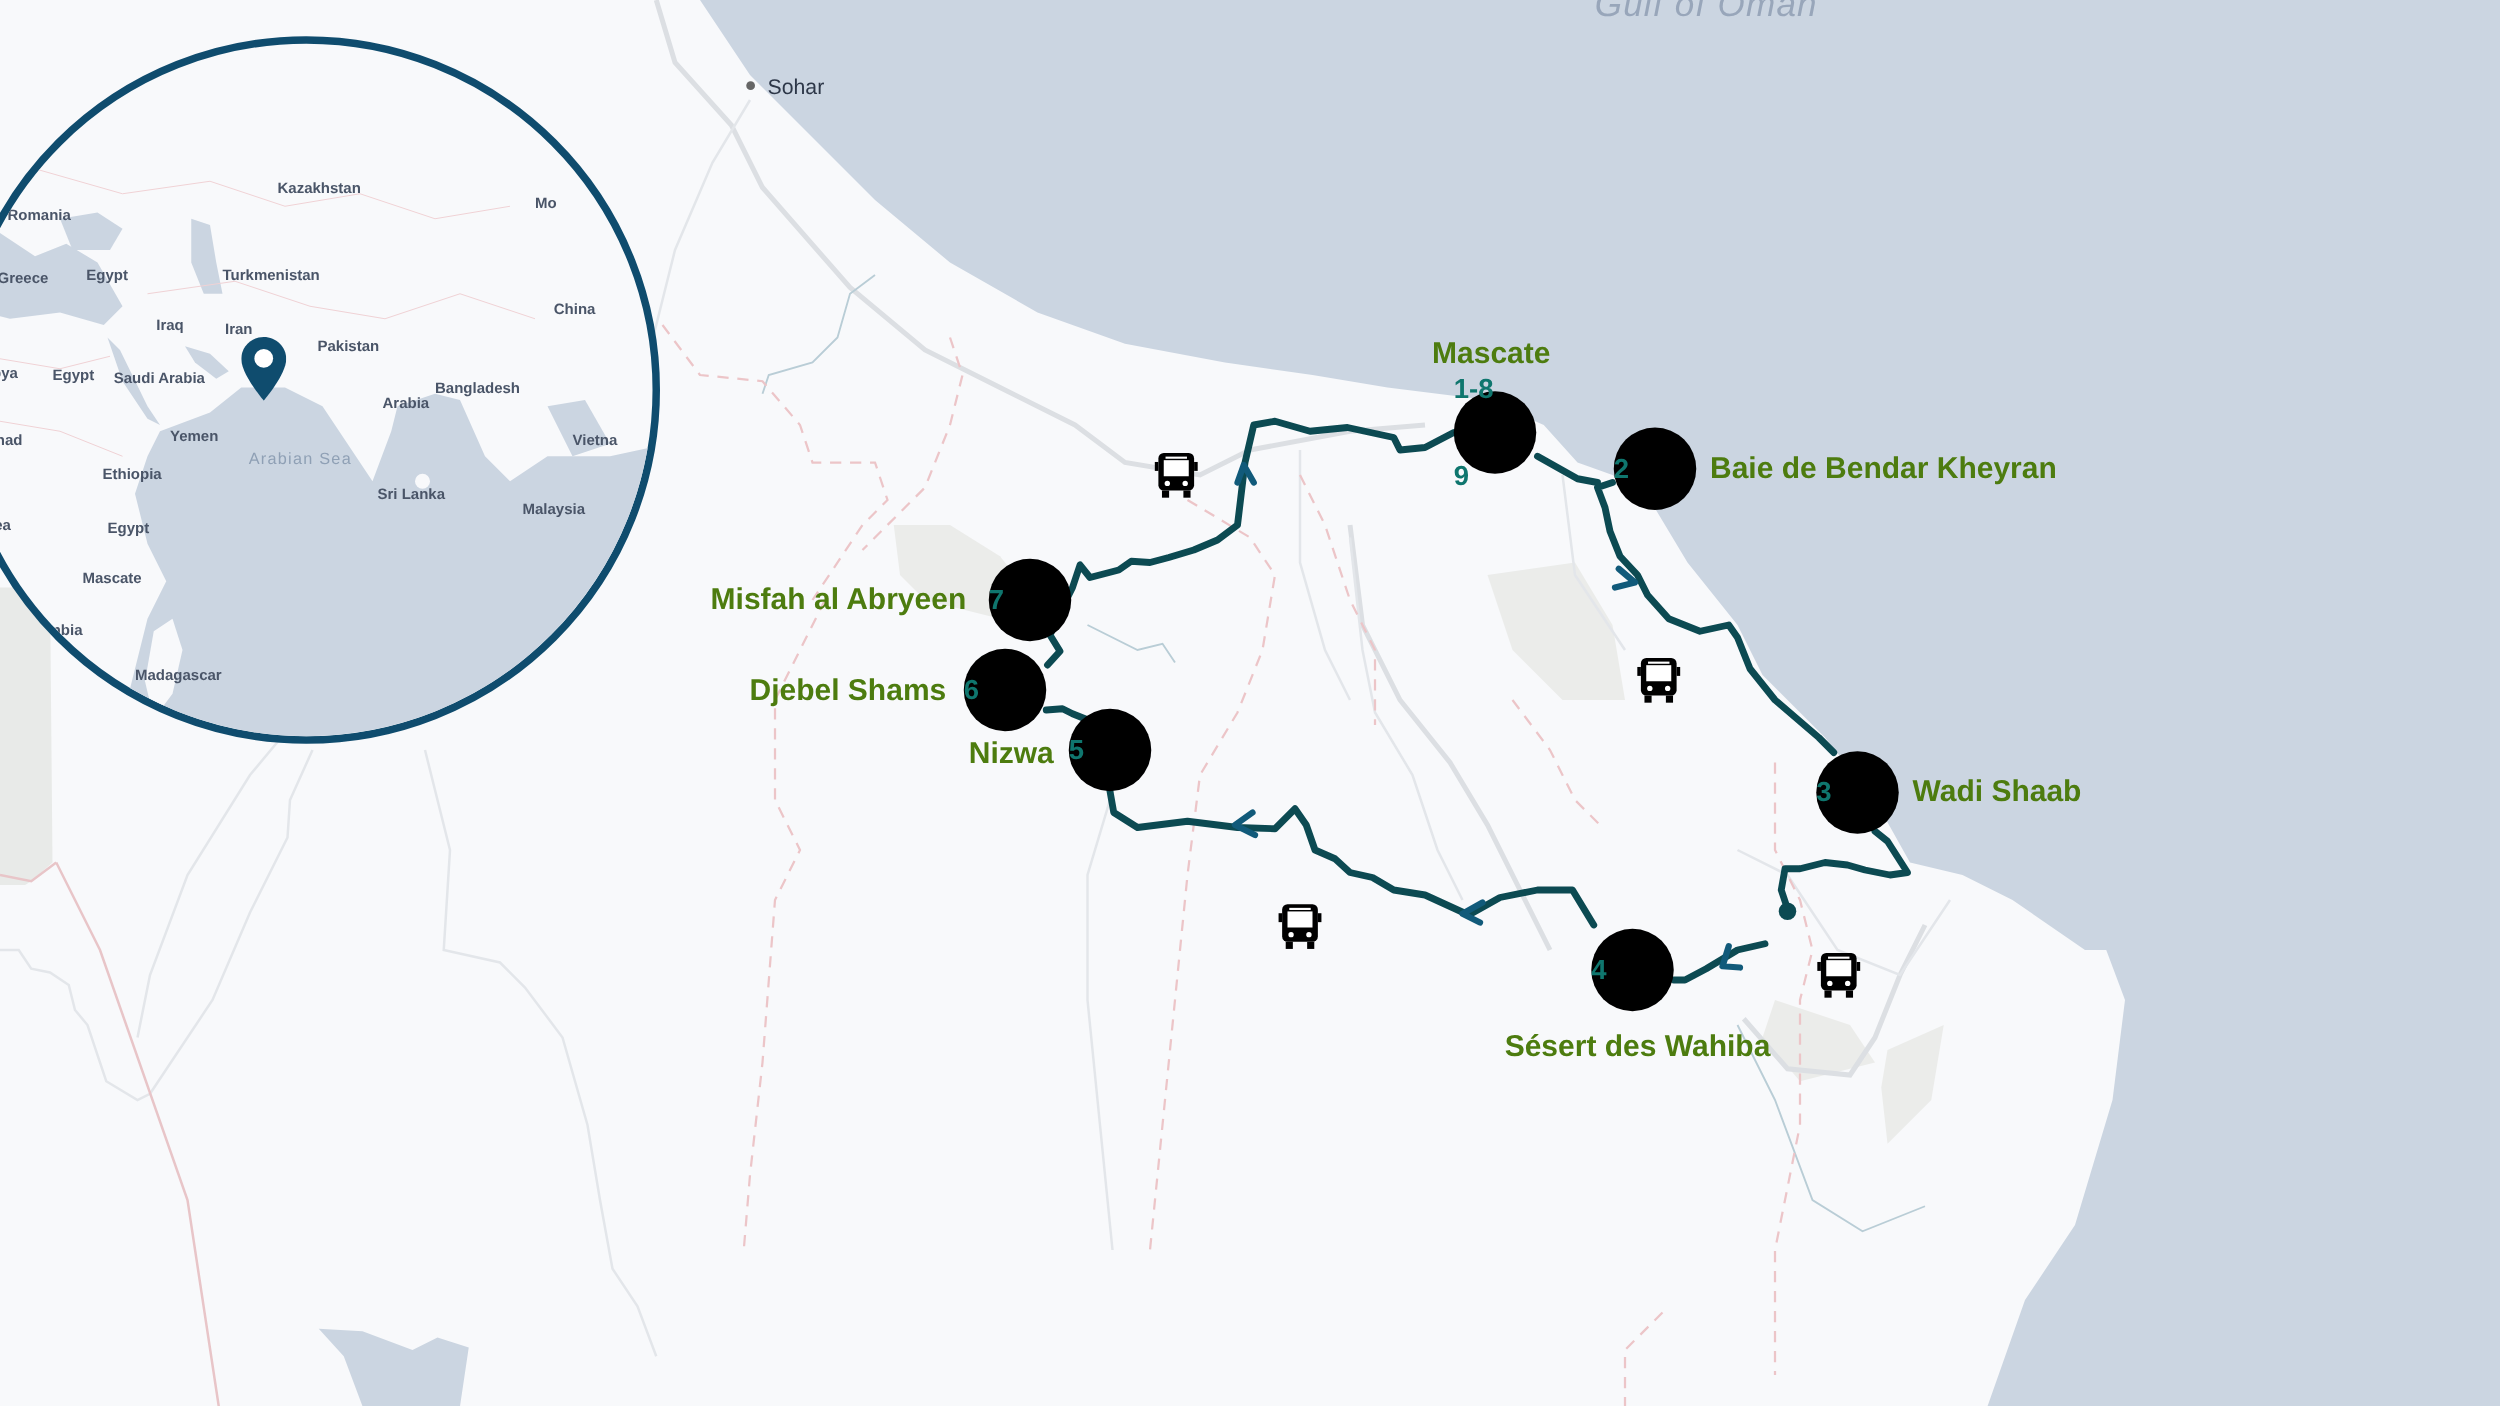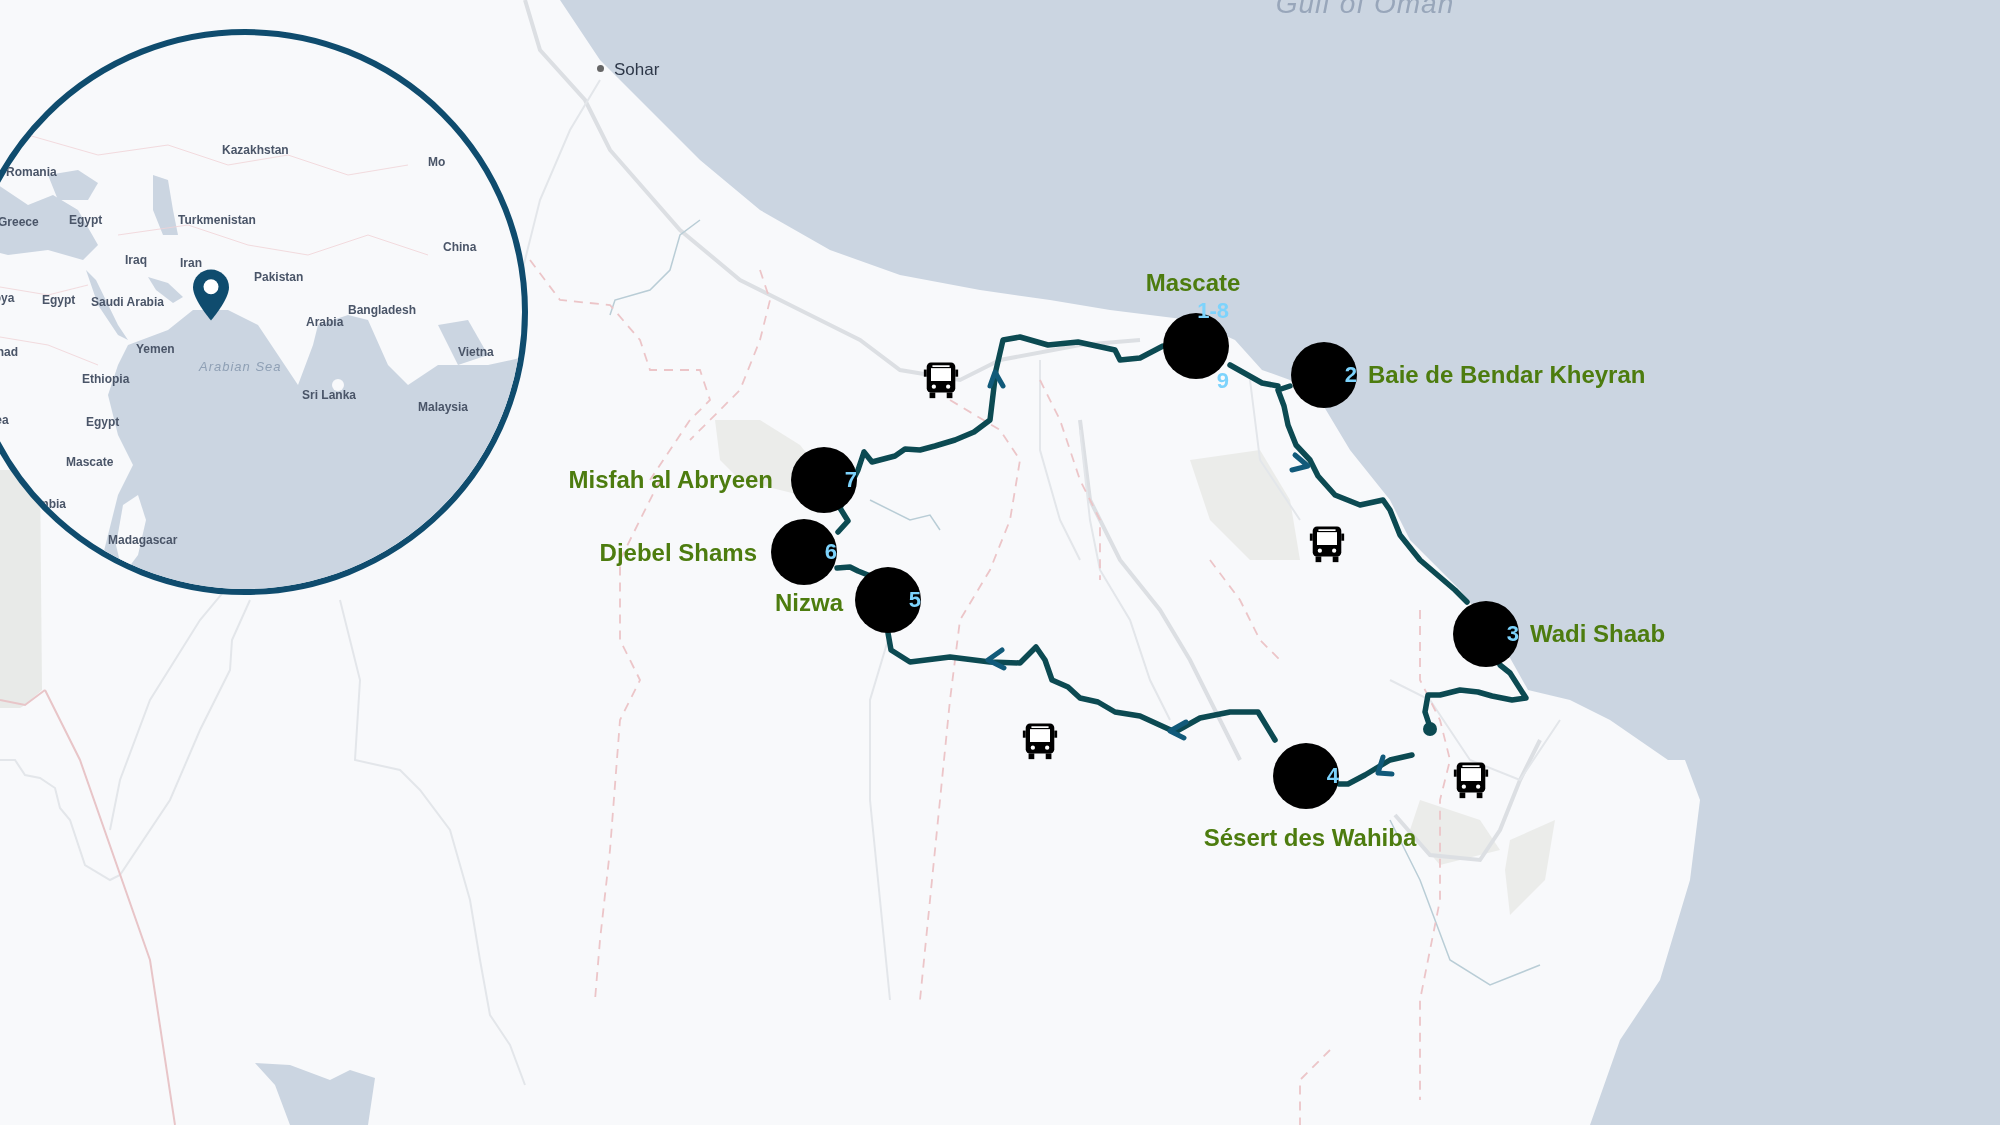--- a/index.html
+++ b/index.html
@@ -1,29 +1,29 @@
 <!DOCTYPE html>
 <html><head>
 <meta charset="utf-8">
 <style>
   html,body{margin:0;padding:0;}
   body{width:2000px;height:1125px;overflow:hidden;background:#f8f9fb;font-family:"Liberation Sans",sans-serif;position:relative;}
   #map{position:absolute;left:0;top:0;width:2000px;height:1125px;}
-  .marker{position:absolute;width:66px;height:66px;margin-left:-33px;margin-top:-33px;border-radius:50%;background:#000;color:#7dd3fc;display:flex;align-items:flex-end;justify-content:center;flex-direction:column;font-weight:bold;font-size:22px;line-height:22px;cursor:pointer;gap:48px;}
+  .marker{position:absolute;width:66px;height:66px;margin-left:-33px;margin-top:-33px;border-radius:50%;background:#000;color:#0f766e;display:flex;align-items:flex-start;justify-content:center;flex-direction:column;font-weight:bold;font-size:22px;line-height:22px;cursor:pointer;gap:48px;}
   .lbl{position:absolute;font-weight:bold;font-size:24px;color:#4d7c0f;white-space:nowrap;transform:translateY(-50%);}
   .lbl.right-anchored{transform:translate(-100%,-50%);}
   .lbl.center-anchored{transform:translate(-50%,-50%);}
   .bus{position:absolute;width:36px;height:40px;margin-left:-18px;margin-top:-20px;}
   .city{position:absolute;font-size:17px;color:#2d3748;white-space:nowrap;transform:translateY(-50%);}
   .city-dot{position:absolute;width:7px;height:7px;border-radius:50%;background:#666;margin-left:-3px;margin-top:-3px;}
   .sea-label{position:absolute;font-size:28px;font-style:italic;color:#98a6ba;letter-spacing:1px;transform:translate(-50%,-50%);}
   .inset{position:absolute;left:-38px;top:29px;width:566px;height:566px;border-radius:50%;overflow:hidden;border:6px solid #0f4c6e;box-sizing:border-box;background:#f8f9fb;}
   .inset svg{position:absolute;left:0;top:0;}
   .inset .cl{position:absolute;font-size:12px;color:#4a5568;white-space:nowrap;font-weight:bold;}
-  .inset .sea{position:absolute;font-size:13px;color:#8fa0b5;font-style:italic;letter-spacing:1px;}
+  .inset .sea{position:absolute;font-size:13px;color:#8fa0b5;letter-spacing:1px;}
 </style>
 </head>
 <body>
 
 <div id="map">
   <svg width="2000" height="1125" viewBox="0 0 2000 1125">
 
     <rect x="0" y="0" width="2000" height="1125" fill="#f8f9fb"></rect>
     <path d="M560,0 L2000,0 L2000,1125 L1590,1125 L1620,1040 L1660,980 L1690,880 L1700,800 L1685,760 L1668,760 L1610,720 L1570,700 L1528,690 L1500,640 L1460,590 L1410,540 L1390,500 L1350,450 L1320,400 L1290,380 L1262,370 L1235,340 L1190,320 L1110,310 L1050,300 L980,290 L900,275 L830,250 L760,210 L700,160 L650,110 L600,60 Z" fill="#cbd5e1"></path>
     <path d="M255,1063 L290,1065 L330,1080 L350,1070 L375,1078 L368,1125 L290,1125 L275,1085 Z" fill="#cbd5e1"></path>

